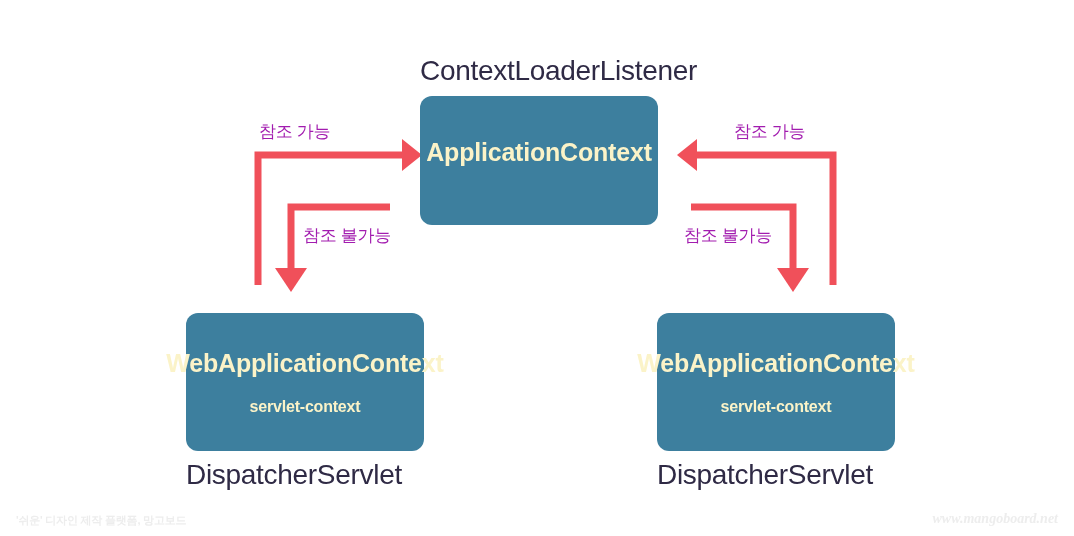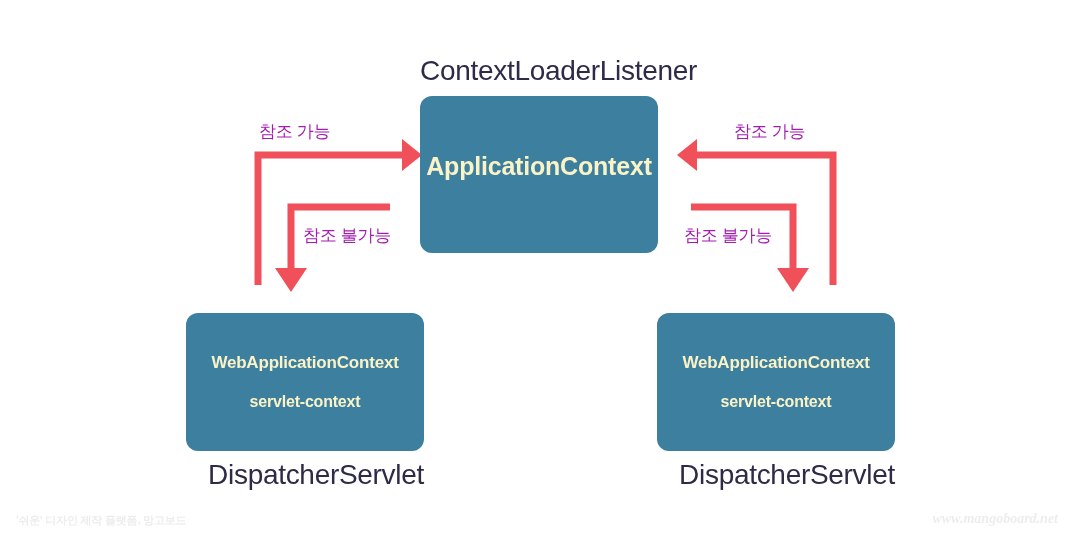--- a/index.html
+++ b/index.html
@@ -35,49 +35,49 @@
     font-weight: bold;
     letter-spacing: -0.2px;
     white-space: nowrap;
     text-align: center;
   }
 
   #root-context-box {
     left: 420px;
     top: 96px;
     width: 238px;
-    height: 157px;
+    height: 129px;
   }
   #root-context-box .line1 { font-size: 25px; margin-bottom: 16px; }
   #root-context-box .line2 { font-size: 24px; }
 
   #left-servlet-box {
     left: 186px;
     top: 313px;
     width: 238px;
     height: 138px;
   }
   #right-servlet-box {
     left: 657px;
     top: 313px;
     width: 238px;
     height: 138px;
   }
-  .servlet-box .line1 { font-size: 17px; margin-bottom: 20px; }
+  .servlet-box .line1 { font-size: 25px; margin-bottom: 20px; }
   .servlet-box .line2 { font-size: 16px; }
 
   
   .caption {
     position: absolute;
     color: #2f2a45;
     font-size: 28px;
     font-weight: 400;
     letter-spacing: -0.3px;
     white-space: nowrap;
-    text-align: right;
+    text-align: left;
   }
   #caption-top {
     left: 420px;
     top: 55px;
     width: 238px;
   }
   #caption-left {
     left: 186px;
     top: 459px;
     width: 238px;

